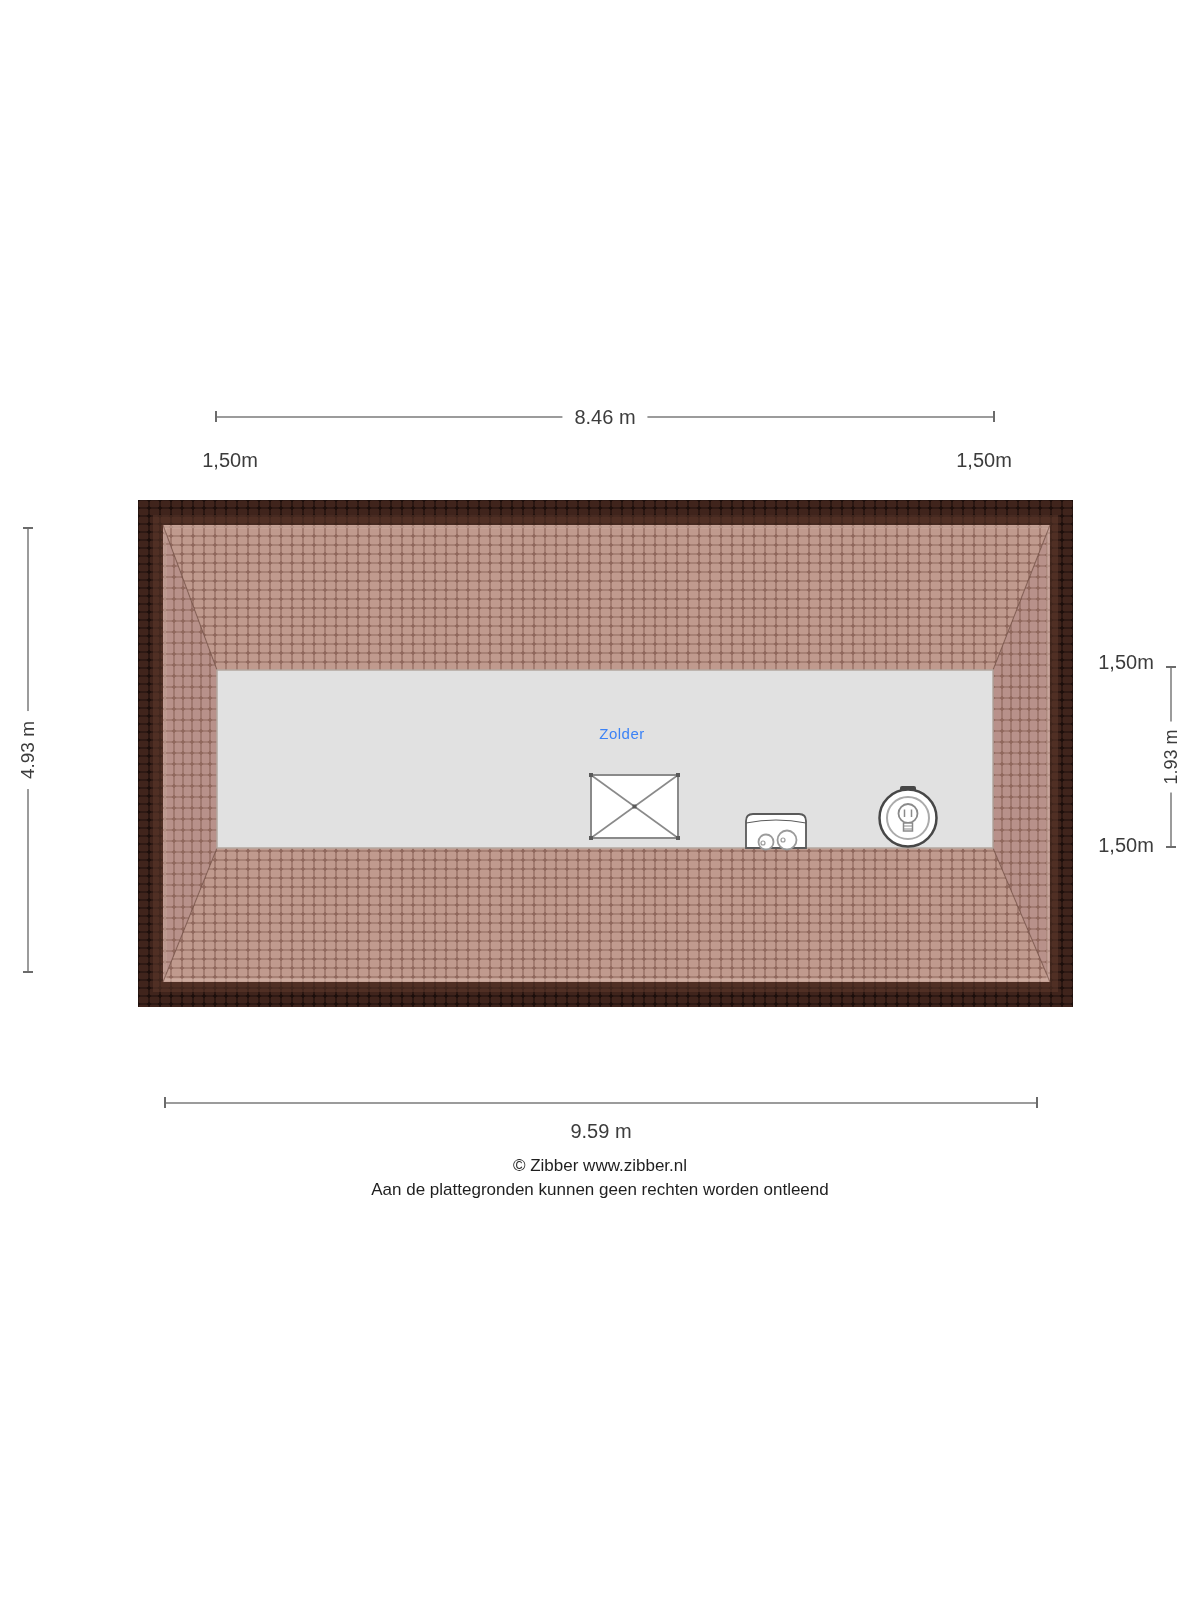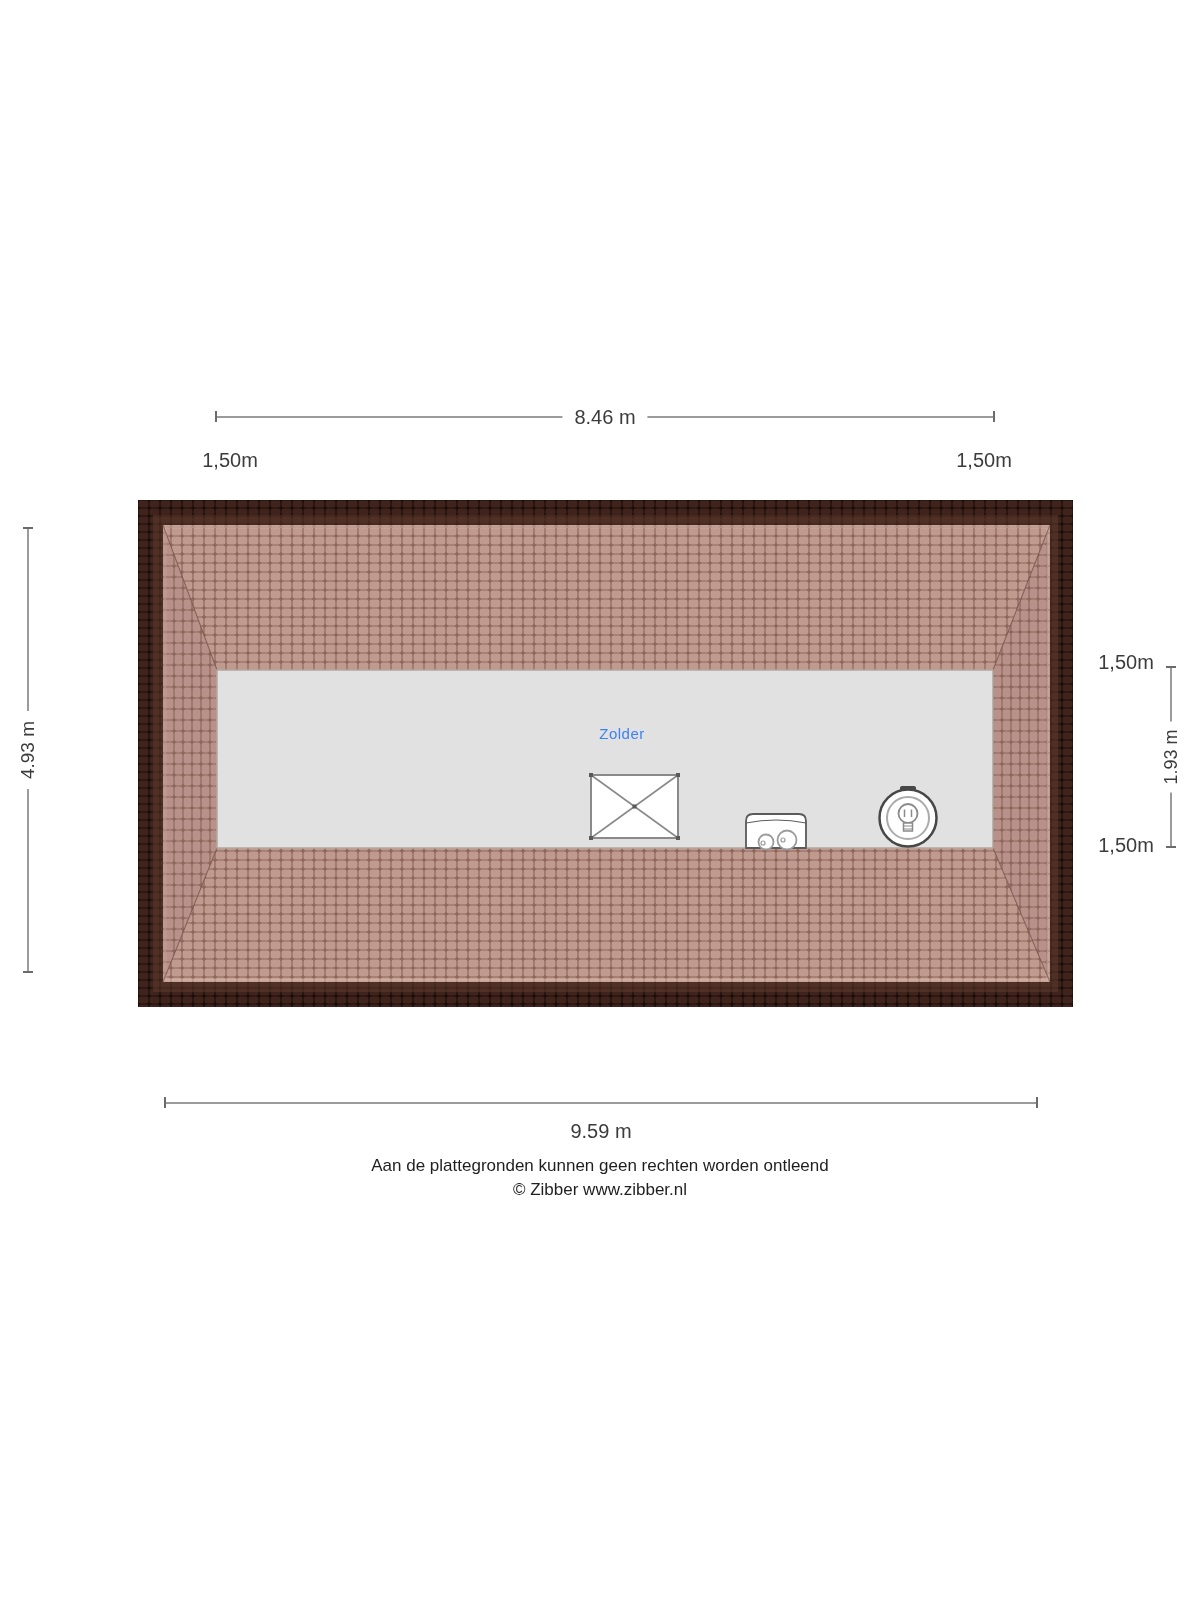--- a/index.html
+++ b/index.html
@@ -135,17 +135,17 @@
   </svg>
 
   <div class="room-label" style="left:622px;top:733px;">Zolder</div>
 
   <div class="dim-line-h" style="left:165px;top:1102px;width:873px;"></div>
   <div class="tick-v" style="left:164px;top:1097px;"></div>
   <div class="tick-v" style="left:1036px;top:1097px;"></div>
   <div class="dim-label" style="left:601px;top:1103px;margin-top:28px;">9.59 m</div>
 
   <div class="footer">
+    <div>© Zibber www.zibber.nl</div>
     <div>Aan de plattegronden kunnen geen rechten worden ontleend</div>
-    <div>© Zibber www.zibber.nl</div>
   </div>
 
 </div>
 
 </body></html>

